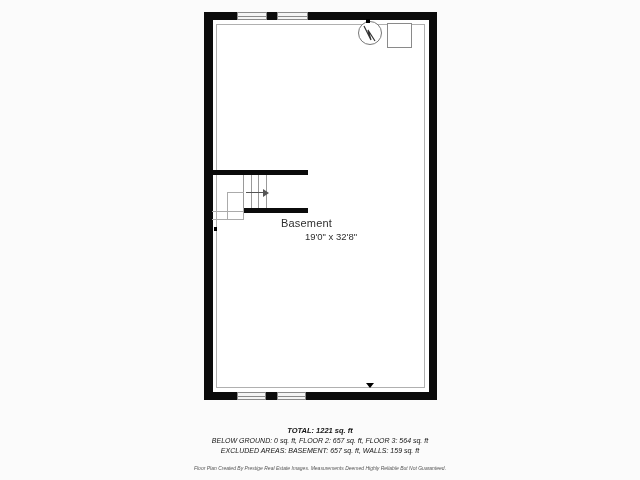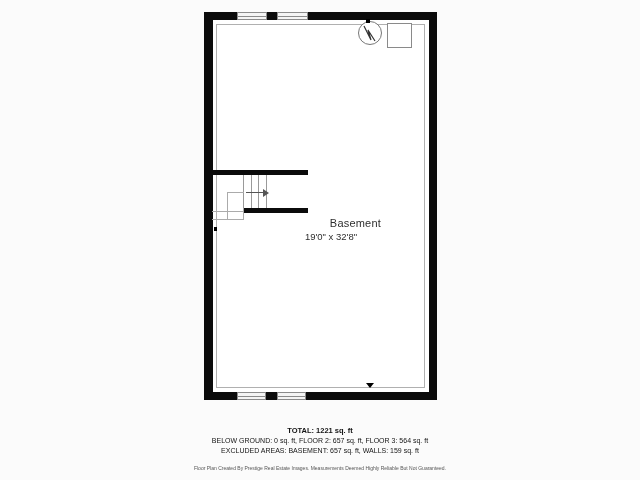--- a/index.html
+++ b/index.html
@@ -44,29 +44,29 @@
   .arrow-head{
     left:263px;top:189px;width:0;height:0;
     border-left:6px solid #555;border-top:4px solid transparent;border-bottom:4px solid transparent;
   }
   .door-marker{
     left:366px;top:383px;width:0;height:0;
     border-top:5px solid #000;border-left:4px solid transparent;border-right:4px solid transparent;
   }
   
   .room-label{
-    left:281px;top:217px;width:100px;text-align:right;
+    left:281px;top:217px;width:100px;text-align:left;
     font-size:11px;color:#2e2e2e;letter-spacing:.2px;
   }
   .room-dims{
     left:281px;top:231px;width:100px;text-align:center;
     font-size:9.5px;color:#2e2e2e;
   }
   
-  .summary{left:0;top:426px;width:640px;text-align:center;color:#141414;}
+  .summary{left:0;top:426px;width:640px;text-align:center;color:#141414;font-style:italic;}
   .summary .total{font-size:7.5px;font-weight:bold;line-height:10px;}
   .summary .floors{font-size:7px;line-height:10px;}
   .summary .excluded{font-size:7px;line-height:10px;}
   .summary .disclaimer{font-size:5px;color:#555;margin-top:9px;line-height:7px;}
 </style>
 </head>
 <body>
 
 <div class="stage">
 

